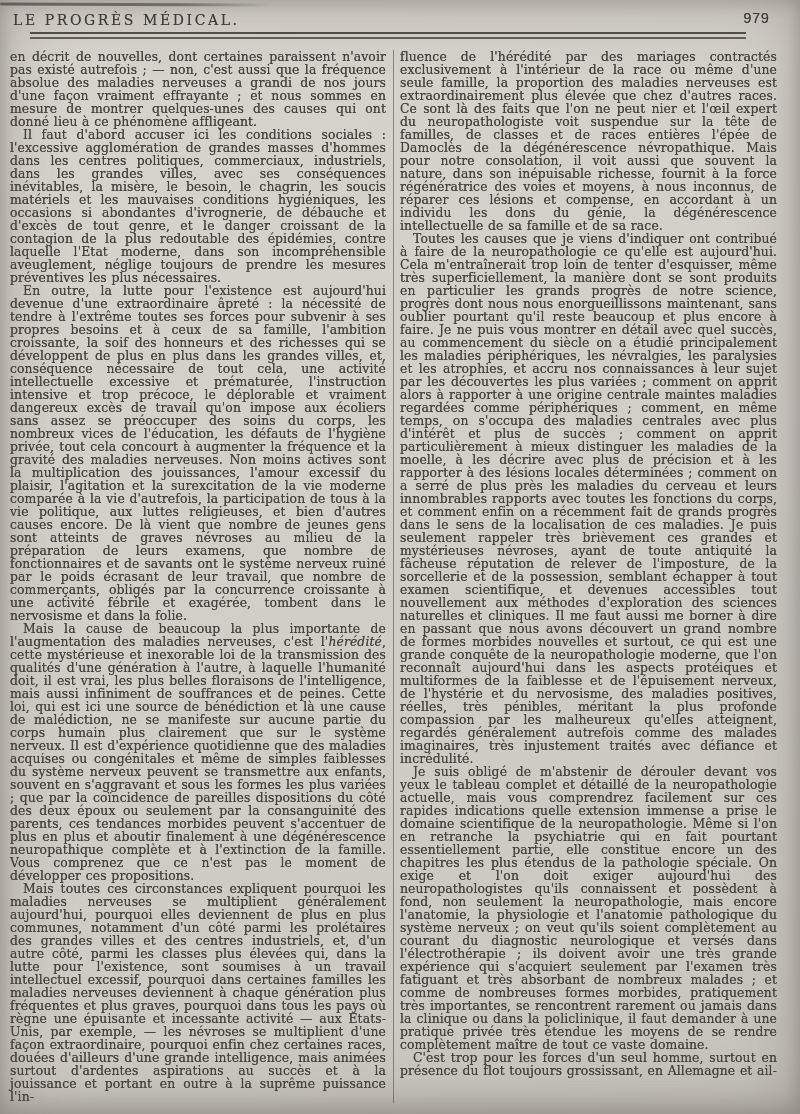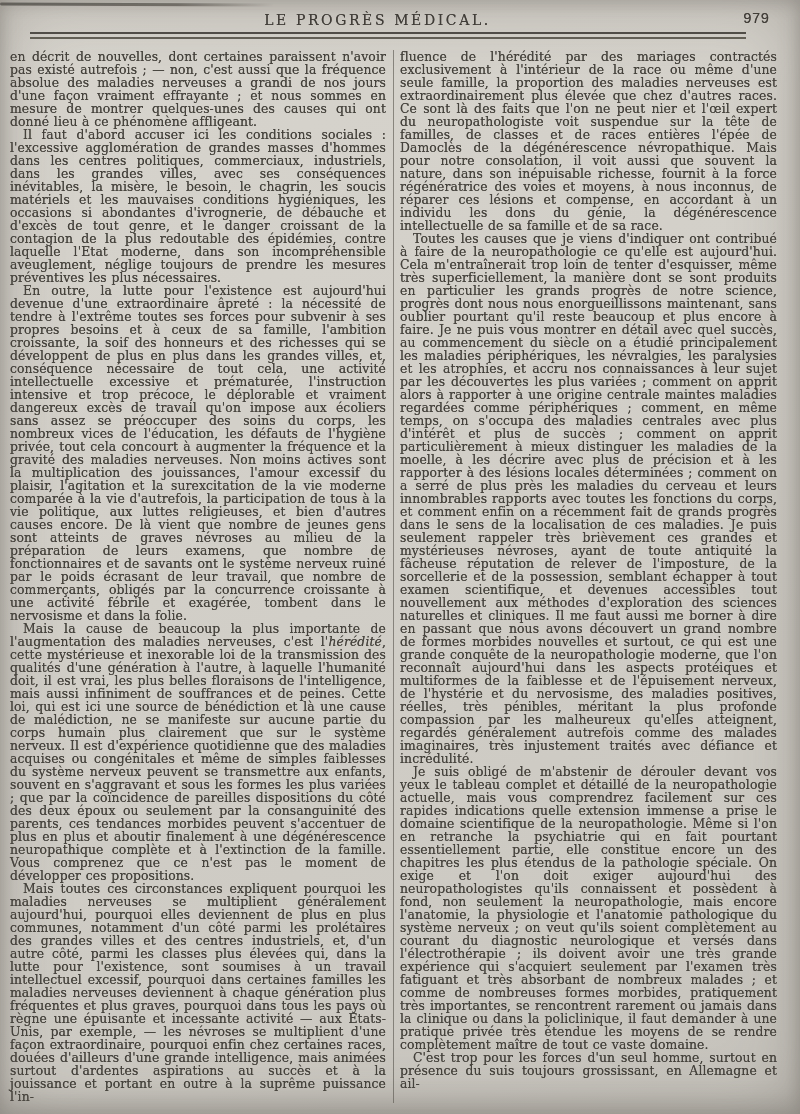--- a/index.html
+++ b/index.html
@@ -12,21 +12,21 @@
   .vignette {
     position:absolute; inset:0; pointer-events:none;
     box-shadow: inset 0 0 70px rgba(92,88,81,0.32), inset 0 -10px 22px rgba(92,88,81,0.28), inset 0 6px 14px rgba(92,88,81,0.18);
   }
   .scan-streak {
     position:absolute; top:3px; left:0; width:274px; height:3px; opacity:.72;
     background:linear-gradient(to right,#3e3c38 0%,#56534d 65%,rgba(86,83,77,0) 100%);
     transform:rotate(0.2deg); border-radius:2px;
   }
   .running-title {
-    position:absolute; top:12px; left:13px; right:58px; text-align:center;
+    position:absolute; top:12px; left:13px; right:58px; text-align:left;
     font-size:14px; letter-spacing:2.6px; color:#3e3b36; white-space:nowrap;
     text-shadow:0 0 0.5px rgba(62,59,54,0.7);
   }
   .page-number {
     position:absolute; top:11px; left:743px; font-size:14.5px; color:#3e3b36;
     text-shadow:0 0 0.5px rgba(62,59,54,0.7);
     font-family:Liberation Mono, monospace;
   }
   .double-rule { position:absolute; top:32px; left:30px; width:716px; }
   .double-rule .rule-a { height:2px; background:#504d47; margin-bottom:3px; }
@@ -71,18 +71,18 @@
         <p class="indent">Il faut d'abord accuser ici les conditions sociales : l'excessive agglomération de grandes masses d'hommes dans les centres politiques, commerciaux, industriels, dans les grandes villes, avec ses conséquences inévitables, la misère, le besoin, le chagrin, les soucis matériels et les mauvaises conditions hygiéniques, les occasions si abondantes d'ivrognerie, de débauche et d'excès de tout genre, et le danger croissant de la contagion de la plus redoutable des épidémies, contre laquelle l'Etat moderne, dans son incompréhensible aveuglement, néglige toujours de prendre les mesures préventives les plus nécessaires.</p>
         <p class="indent">En outre, la lutte pour l'existence est aujourd'hui devenue d'une extraordinaire âpreté : la nécessité de tendre à l'extrême toutes ses forces pour subvenir à ses propres besoins et à ceux de sa famille, l'ambition croissante, la soif des honneurs et des richesses qui se développent de plus en plus dans les grandes villes, et, conséquence nécessaire de tout cela, une activité intellectuelle excessive et prématurée, l'instruction intensive et trop précoce, le déplorable et vraiment dangereux excès de travail qu'on impose aux écoliers sans assez se préoccuper des soins du corps, les nombreux vices de l'éducation, les défauts de l'hygiène privée, tout cela concourt à augmenter la fréquence et la gravité des maladies nerveuses. Non moins actives sont la multiplication des jouissances, l'amour excessif du plaisir, l'agitation et la surexcitation de la vie moderne comparée à la vie d'autrefois, la participation de tous à la vie politique, aux luttes religieuses, et bien d'autres causes encore. De là vient que nombre de jeunes gens sont atteints de graves névroses au milieu de la préparation de leurs examens, que nombre de fonctionnaires et de savants ont le système nerveux ruiné par le poids écrasant de leur travail, que nombre de commerçants, obligés par la concurrence croissante à une activité fébrile et exagérée, tombent dans le nervosisme et dans la folie.</p>
         <p class="indent">Mais la cause de beaucoup la plus importante de l'augmentation des maladies nerveuses, c'est l'<i>hérédité</i>, cette mystérieuse et inexorable loi de la transmission des qualités d'une génération à l'autre, à laquelle l'humanité doit, il est vrai, les plus belles floraisons de l'intelligence, mais aussi infiniment de souffrances et de peines. Cette loi, qui est ici une source de bénédiction et là une cause de malédiction, ne se manifeste sur aucune partie du corps humain plus clairement que sur le système nerveux. Il est d'expérience quotidienne que des maladies acquises ou congénitales et même de simples faiblesses du système nerveux peuvent se transmettre aux enfants, souvent en s'aggravant et sous les formes les plus variées ; que par la coïncidence de pareilles dispositions du côté des deux époux ou seulement par la consanguinité des parents, ces tendances morbides peuvent s'accentuer de plus en plus et aboutir finalement à une dégénérescence neuropathique complète et à l'extinction de la famille. Vous comprenez que ce n'est pas le moment de développer ces propositions.</p>
         <p class="indent">Mais toutes ces circonstances expliquent pourquoi les maladies nerveuses se multiplient généralement aujourd'hui, pourquoi elles deviennent de plus en plus communes, notamment d'un côté parmi les prolétaires des grandes villes et des centres industriels, et, d'un autre côté, parmi les classes plus élevées qui, dans la lutte pour l'existence, sont soumises à un travail intellectuel excessif, pourquoi dans certaines familles les maladies nerveuses deviennent à chaque génération plus fréquentes et plus graves, pourquoi dans tous les pays où règne une épuisante et incessante activité — aux Etats-Unis, par exemple, — les névroses se multiplient d'une façon extraordinaire, pourquoi enfin chez certaines races, douées d'ailleurs d'une grande intelligence, mais animées surtout d'ardentes aspirations au succès et à la jouissance et portant en outre à la suprême puissance l'in-</p>
       </div>
     <div class="divider"></div>
     <div class="col col-right" id="col-right">
         <p>fluence de l'hérédité par des mariages contractés exclusivement à l'intérieur de la race ou même d'une seule famille, la proportion des maladies nerveuses est extraordinairement plus élevée que chez d'autres races. Ce sont là des faits que l'on ne peut nier et l'œil expert du neuropathologiste voit suspendue sur la tête de familles, de classes et de races entières l'épée de Damoclès de la dégénérescence névropathique. Mais pour notre consolation, il voit aussi que souvent la nature, dans son inépuisable richesse, fournit à la force régénératrice des voies et moyens, à nous inconnus, de réparer ces lésions et compense, en accordant à un individu les dons du génie, la dégénérescence intellectuelle de sa famille et de sa race.</p>
         <p class="indent">Toutes les causes que je viens d'indiquer ont contribué à faire de la neuropathologie ce qu'elle est aujourd'hui. Cela m'entraînerait trop loin de tenter d'esquisser, même très superficiellement, la manière dont se sont produits en particulier les grands progrès de notre science, progrès dont nous nous enorgueillissons maintenant, sans oublier pourtant qu'il reste beaucoup et plus encore à faire. Je ne puis vous montrer en détail avec quel succès, au commencement du siècle on a étudié principalement les maladies périphériques, les névralgies, les paralysies et les atrophies, et accru nos connaissances à leur sujet par les découvertes les plus variées ; comment on apprit alors à rapporter à une origine centrale maintes maladies regardées comme périphériques ; comment, en même temps, on s'occupa des maladies centrales avec plus d'intérêt et plus de succès ; comment on apprit particulièrement à mieux distinguer les maladies de la moelle, à les décrire avec plus de précision et à les rapporter à des lésions locales déterminées ; comment on a serré de plus près les maladies du cerveau et leurs innombrables rapports avec toutes les fonctions du corps, et comment enfin on a récemment fait de grands progrès dans le sens de la localisation de ces maladies. Je puis seulement rappeler très brièvement ces grandes et mystérieuses névroses, ayant de toute antiquité la fâcheuse réputation de relever de l'imposture, de la sorcellerie et de la possession, semblant échapper à tout examen scientifique, et devenues accessibles tout nouvellement aux méthodes d'exploration des sciences naturelles et cliniques. Il me faut aussi me borner à dire en passant que nous avons découvert un grand nombre de formes morbides nouvelles et surtout, ce qui est une grande conquête de la neuropathologie moderne, que l'on reconnaît aujourd'hui dans les aspects protéiques et multiformes de la faiblesse et de l'épuisement nerveux, de l'hystérie et du nervosisme, des maladies positives, réelles, très pénibles, méritant la plus profonde compassion par les malheureux qu'elles atteignent, regardés généralement autrefois comme des malades imaginaires, très injustement traités avec défiance et incrédulité.</p>
         <p class="indent">Je suis obligé de m'abstenir de dérouler devant vos yeux le tableau complet et détaillé de la neuropathologie actuelle, mais vous comprendrez facilement sur ces rapides indications quelle extension immense a prise le domaine scientifique de la neuropathologie. Même si l'on en retranche la psychiatrie qui en fait pourtant essentiellement partie, elle constitue encore un des chapitres les plus étendus de la pathologie spéciale. On exige et l'on doit exiger aujourd'hui des neuropathologistes qu'ils connaissent et possèdent à fond, non seulement la neuropathologie, mais encore l'anatomie, la physiologie et l'anatomie pathologique du système nerveux ; on veut qu'ils soient complètement au courant du diagnostic neurologique et versés dans l'électrothérapie ; ils doivent avoir une très grande expérience qui s'acquiert seulement par l'examen très fatiguant et très absorbant de nombreux malades ; et comme de nombreuses formes morbides, pratiquement très importantes, se rencontrent rarement ou jamais dans la clinique ou dans la policlinique, il faut demander à une pratique privée très étendue les moyens de se rendre complètement maître de tout ce vaste domaine.</p>
-        <p class="indent">C'est trop pour les forces d'un seul homme, surtout en présence du suis toujours grossissant, en Allemagne et ail-</p>
+        <p class="indent">C'est trop pour les forces d'un seul homme, surtout en présence du flot toujours grossissant, en Allemagne et ail-</p>
       </div>
   </div>
 
   <div class="vignette"></div>
 </div>
 
 </body></html>

